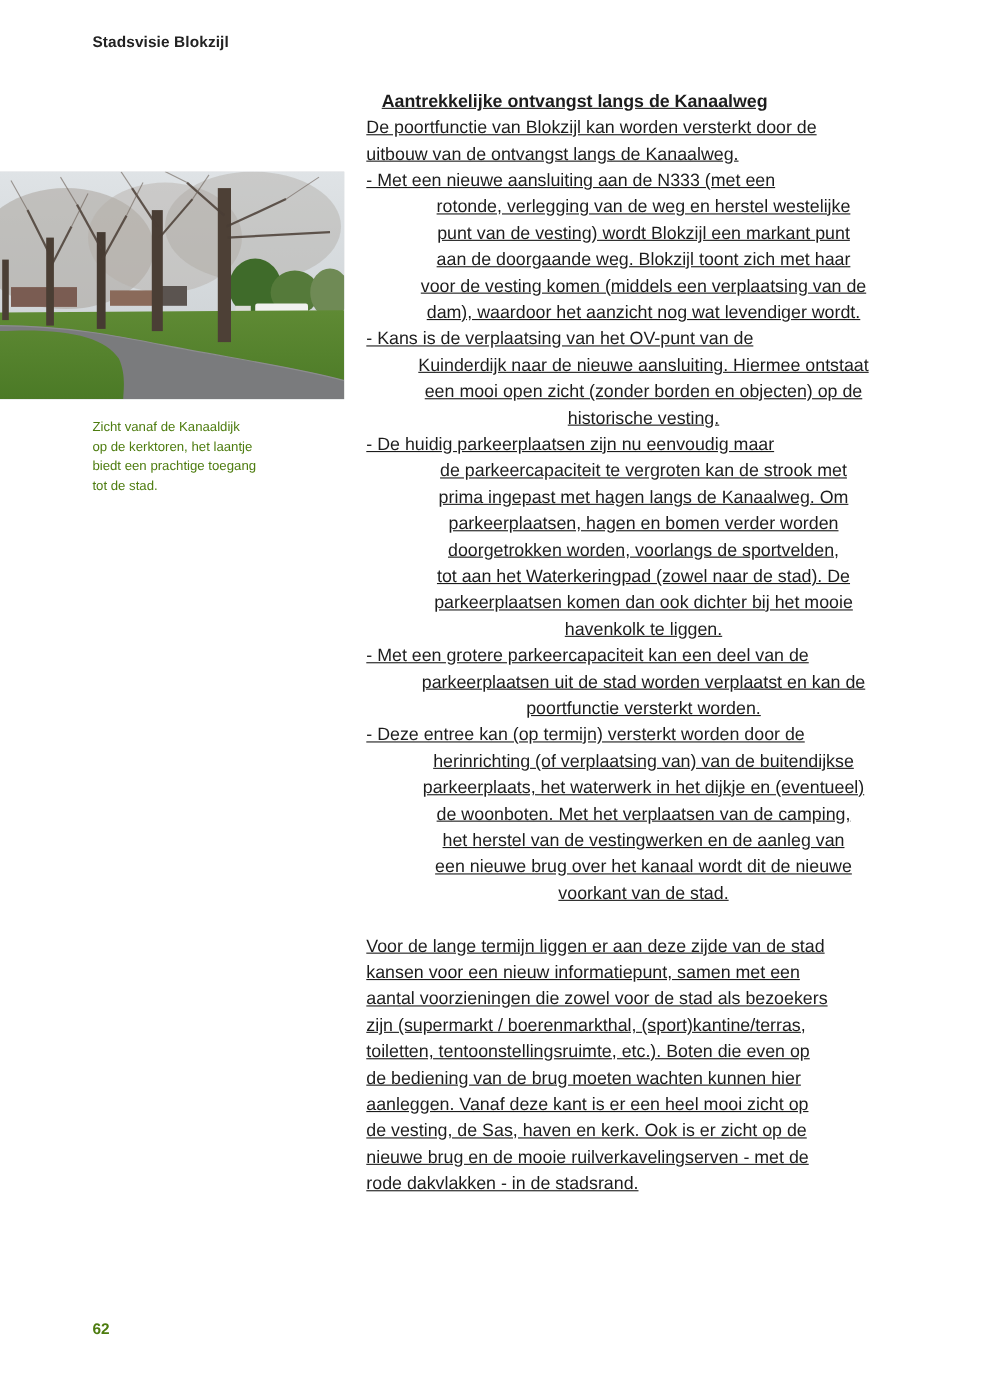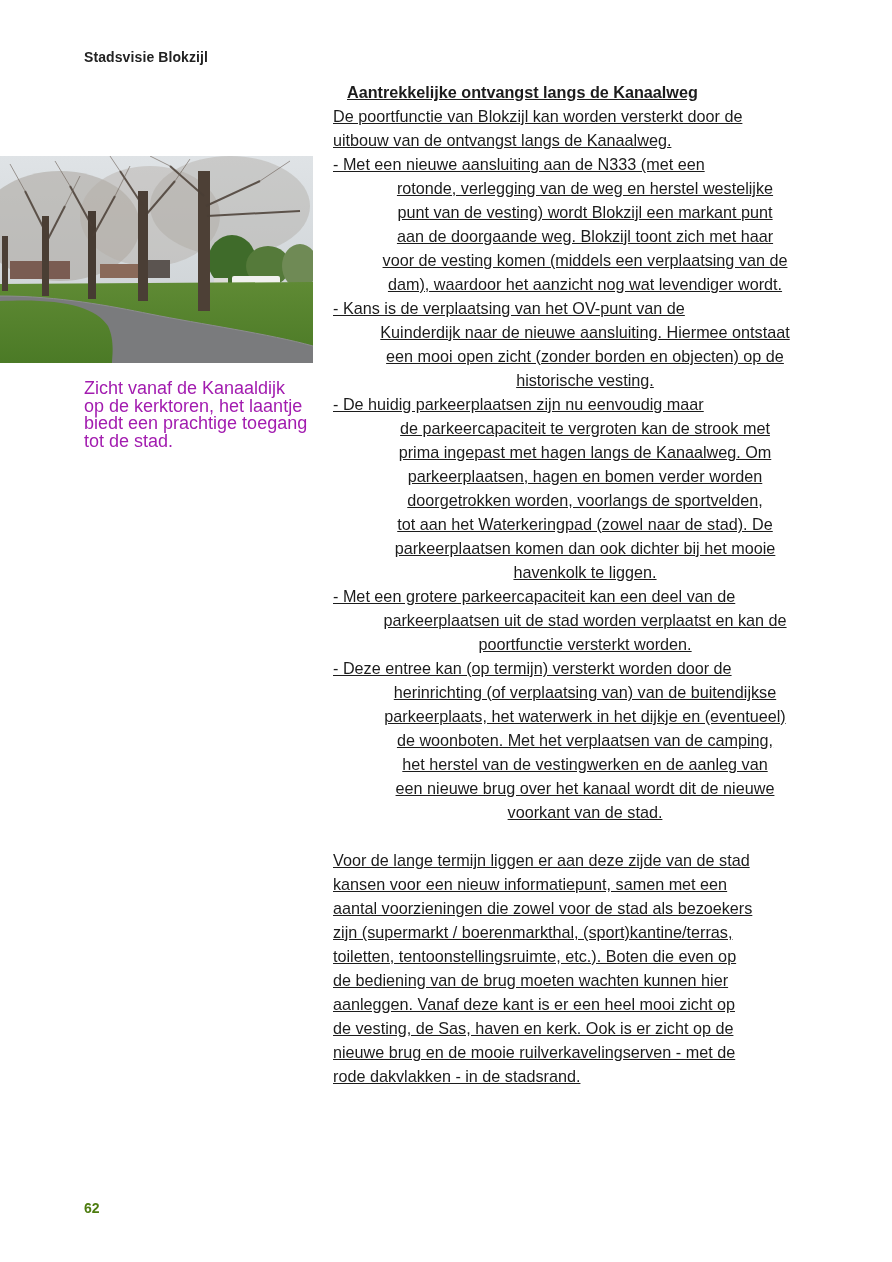--- a/index.html
+++ b/index.html
@@ -16,40 +16,39 @@
       color: #1c1c1c;
     }
     .running-header {
       position: absolute;
       left: 84px;
       top: 30px;
       font-size: 14px;
       font-weight: 600;
       color: #222;
       letter-spacing: 0.1px;
-      margin-top: 19px;
     }
     .photo {
       position: absolute;
       left: 0;
       top: 156px;
       width: 313px;
       height: 207px;
       overflow: hidden;
       background: #cfd3d6;
     }
     .photo svg { display: block; }
     .caption {
       position: absolute;
       left: 84px;
       top: 380px;
       width: 210px;
-      font-size: 18px;
+      font-size: 12px;
       line-height: 17.5px;
-      color: #a21caf;
+      color: #4d7c0f;
     }
     .caption .line { display: block; white-space: nowrap; }
     .main {
       position: absolute;
       left: 333px;
       top: 80px;
       width: 490px;
       font-size: 16.2px;
       line-height: 24px;
       color: #1c1c1c;

